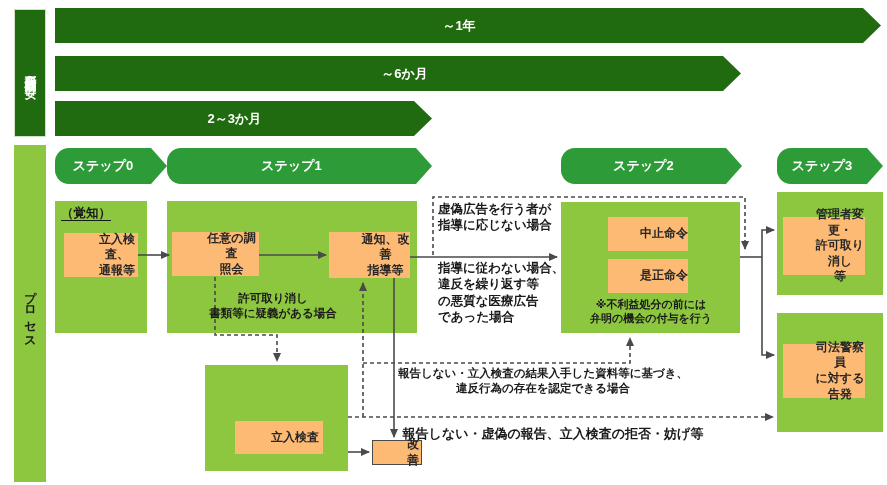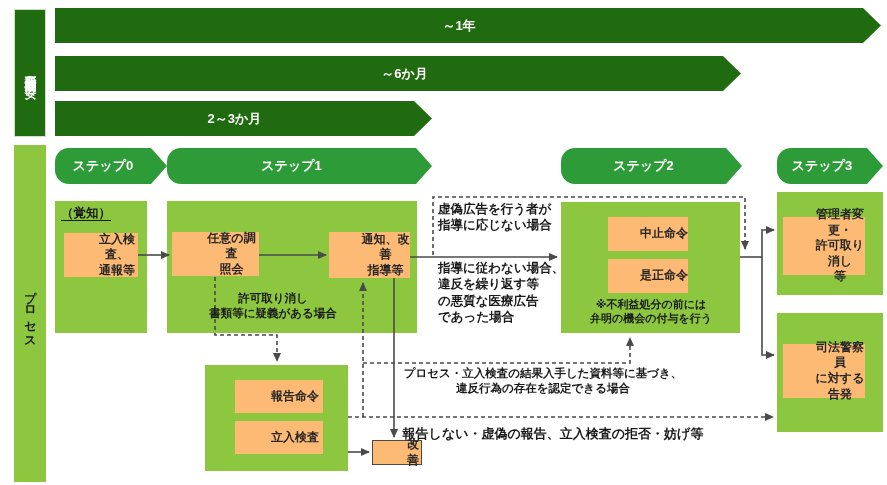--- a/index.html
+++ b/index.html
@@ -86,31 +86,30 @@
 照会</div>
   <div class="abs wbox" style="left:329px;top:232px;width:81px;height:46px;">通知、改善
 指導等</div>
   <div class="abs wbox" style="left:608px;top:217px;width:80px;height:34px;">中止命令</div>
   <div class="abs wbox" style="left:608px;top:259px;width:80px;height:34px;">是正命令</div>
   <div class="abs wbox" style="left:783px;top:217px;width:82px;height:58px;">管理者変更・
 許可取り消し
 等</div>
   <div class="abs wbox" style="left:783px;top:344px;width:82px;height:54px;">司法警察員
 に対する告発</div>
-  <div class="abs wbox" style="left:235px;top:380px;width:88px;height:33px;">報告命令</div>
   <div class="abs wbox" style="left:235px;top:421px;width:88px;height:33px;">立入検査</div>
   <div class="abs wbox bordered" style="left:372px;top:440px;width:50px;height:25px;">改善</div>
 
   <div class="abs note center" style="left:195px;top:291px;width:156px;font-size:11.5px;">許可取り消し
 書類等に疑義がある場合</div>
   <div class="abs note" style="left:438px;top:201px;width:150px;font-size:12.5px;">虚偽広告を行う者が
 指導に応じない場合</div>
   <div class="abs note" style="left:438px;top:260px;width:150px;font-size:12.5px;">指導に従わない場合、
 違反を繰り返す等
 の悪質な医療広告
 であった場合</div>
   <div class="abs note center" style="left:570px;top:297px;width:162px;font-size:11px;">※不利益処分の前には
 弁明の機会の付与を行う</div>
-  <div class="abs note center" style="left:393px;top:366px;width:300px;font-size:11.5px;">プロセス・立入検査の結果入手した資料等に基づき、
+  <div class="abs note center" style="left:393px;top:366px;width:300px;font-size:11.5px;">報告しない・立入検査の結果入手した資料等に基づき、
 違反行為の存在を認定できる場合</div>
   <div class="abs note center" style="left:397px;top:426px;width:312px;font-size:13px;">報告しない・虚偽の報告、立入検査の拒否・妨げ等</div>
 
 </div>
 
 </body></html>

